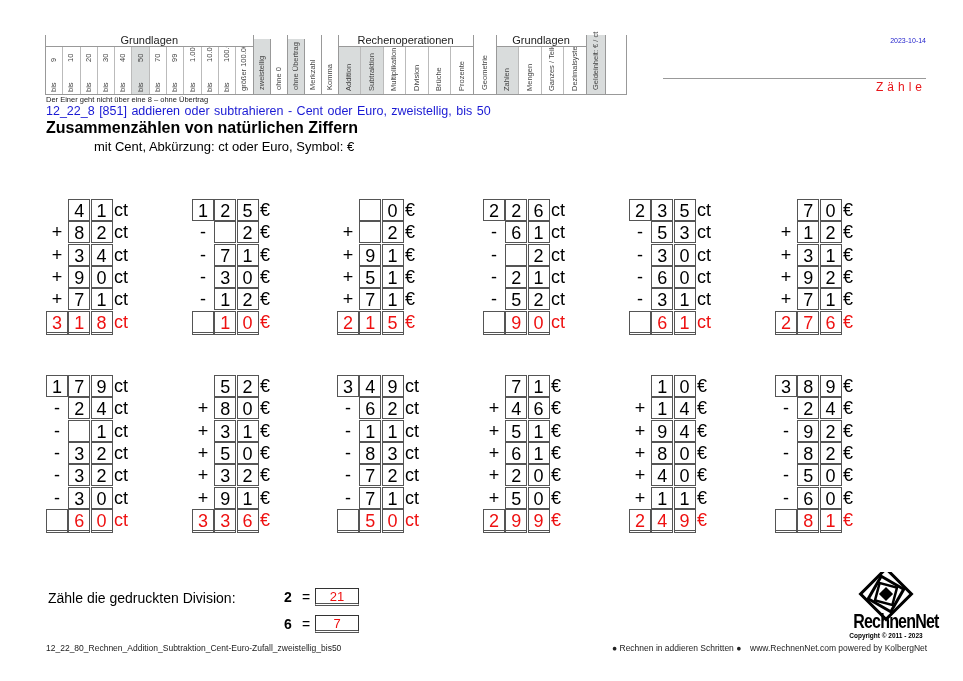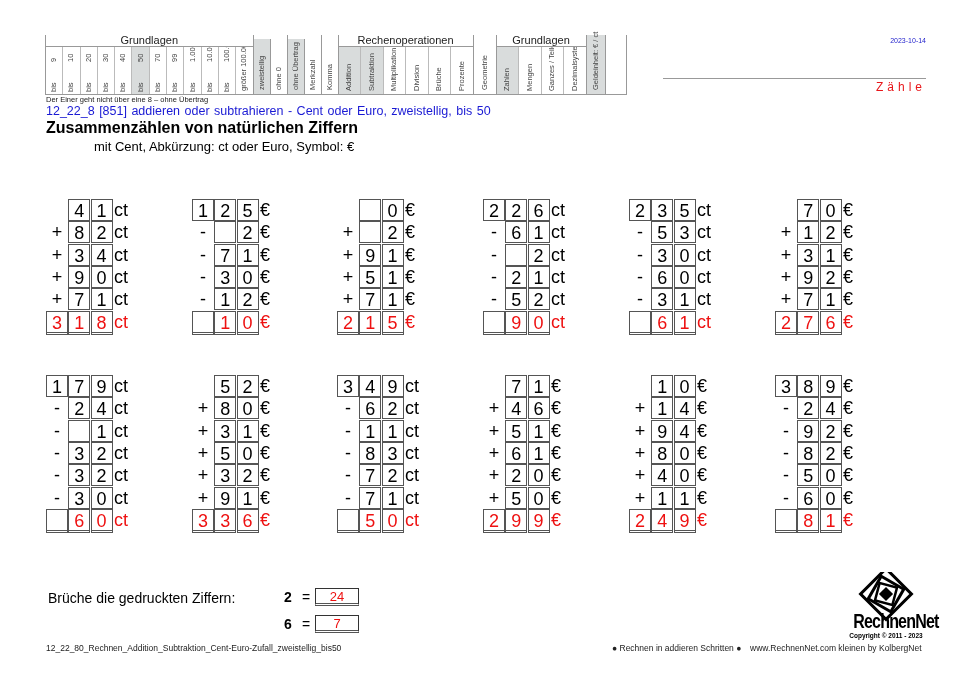--- a/index.html
+++ b/index.html
@@ -581,35 +581,35 @@
       <div class="cell boxed" style="left: 22.3px; top: 111.5px;">6</div>
       <div class="cell boxed" style="left: 44.6px; top: 111.5px;">0</div>
       <div class="unit" style="left: 67.9px; top: 111.5px;">€</div>
       <div class="cell boxed red" style="left: 0px; top: 133.8px; border-bottom: 3px double rgb(85, 85, 85); height: 24px;"></div>
       <div class="cell boxed red" style="left: 22.3px; top: 133.8px; border-bottom: 3px double rgb(85, 85, 85); height: 24px;">8</div>
       <div class="cell boxed red" style="left: 44.6px; top: 133.8px; border-bottom: 3px double rgb(85, 85, 85); height: 24px;">1</div>
       <div class="unit red" style="left: 67.9px; top: 133.8px;">€</div>
     </div>
   </div>
 
-<div class="count-label">Brüche die gedruckten Ziffern:</div>
+<div class="count-label">Zähle die gedruckten Division:</div>
 <div class="count-row" style="top:589px">
   <b>2</b>
   <span style="margin-left:2px">=</span>
 </div>
-<div class="count-box" style="top:588px">24</div>
+<div class="count-box" style="top:588px">21</div>
 <div class="count-row" style="top:616px">
   <b>6</b>
   <span style="margin-left:2px">=</span>
 </div>
 <div class="count-box" style="top:615px">7</div>
 
 <div class="file">12_22_80_Rechnen_Addition_Subtraktion_Cent-Euro-Zufall_zweistellig_bis50</div>
 <div class="motto">● Rechnen in addieren Schritten ●</div>
-<div class="site">www.RechnenNet.com kleinen by KolbergNet</div>
+<div class="site">www.RechnenNet.com powered by KolbergNet</div>
 
 <svg class="logo" viewBox="0 0 82 68">
   <g transform="translate(41,22)">
     <rect x="-18" y="-18" width="36" height="36" transform="rotate(45)" fill="none" stroke="#000" stroke-width="3"></rect>
     <rect x="-13" y="-13" width="26" height="26" transform="rotate(30)" fill="none" stroke="#000" stroke-width="3"></rect>
     <rect x="-9" y="-9" width="18" height="18" transform="rotate(15)" fill="none" stroke="#000" stroke-width="2.5"></rect>
     <rect x="-5" y="-5" width="10" height="10" transform="rotate(45)" fill="#000"></rect>
   </g>
 </svg>
 <div class="logo-name">RechnenNet</div>

